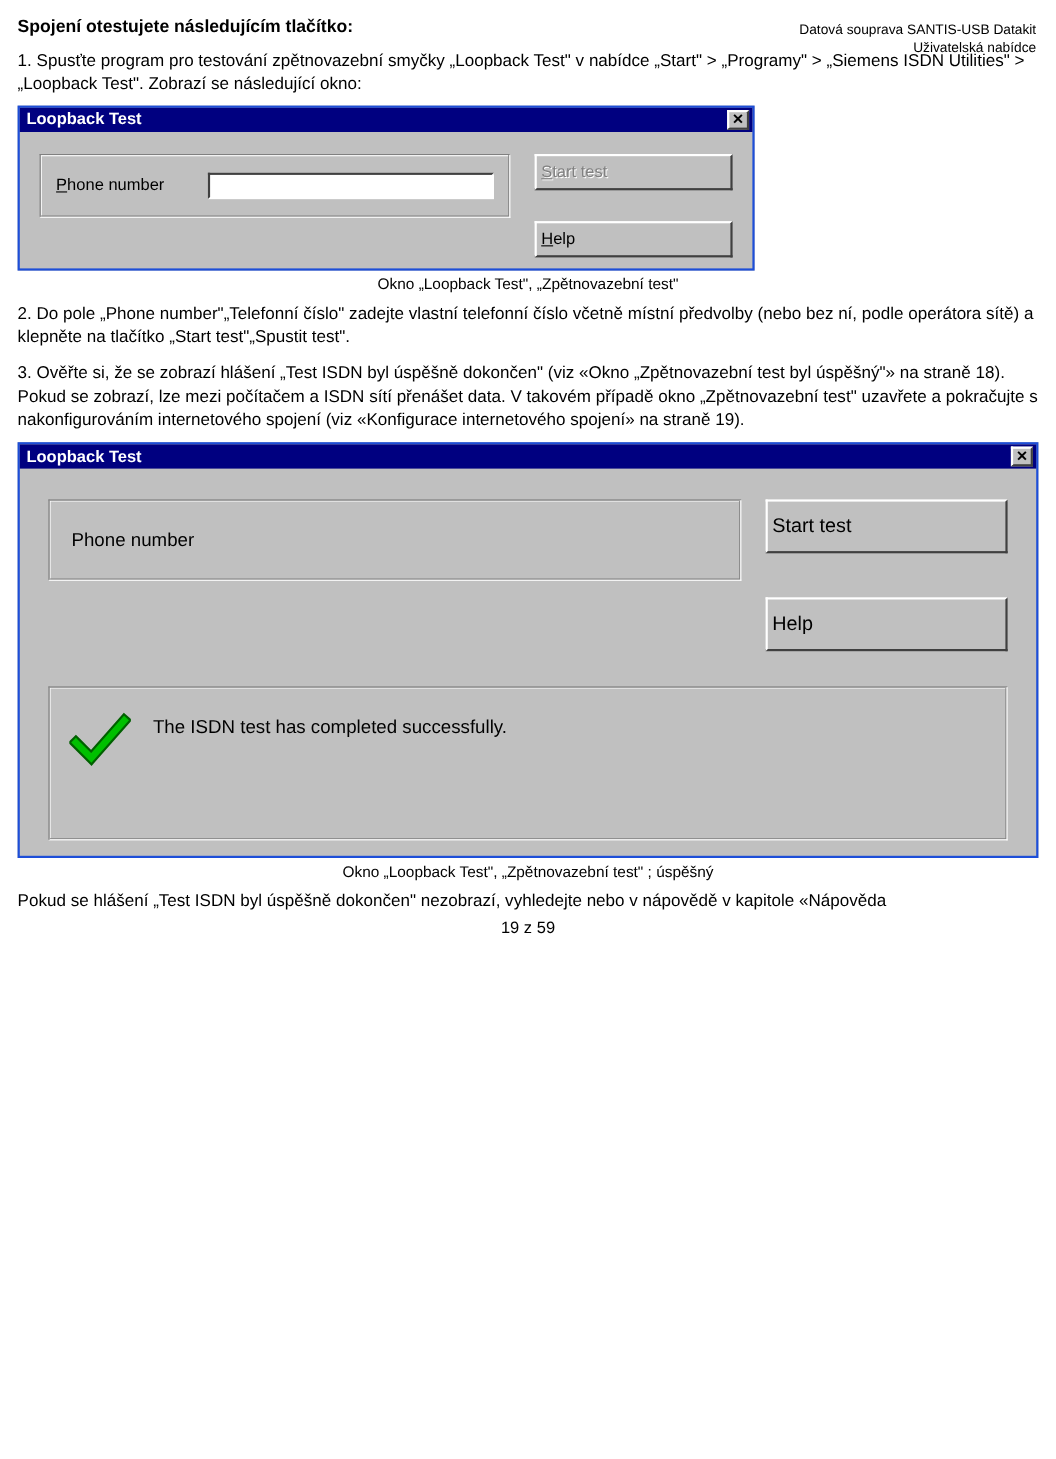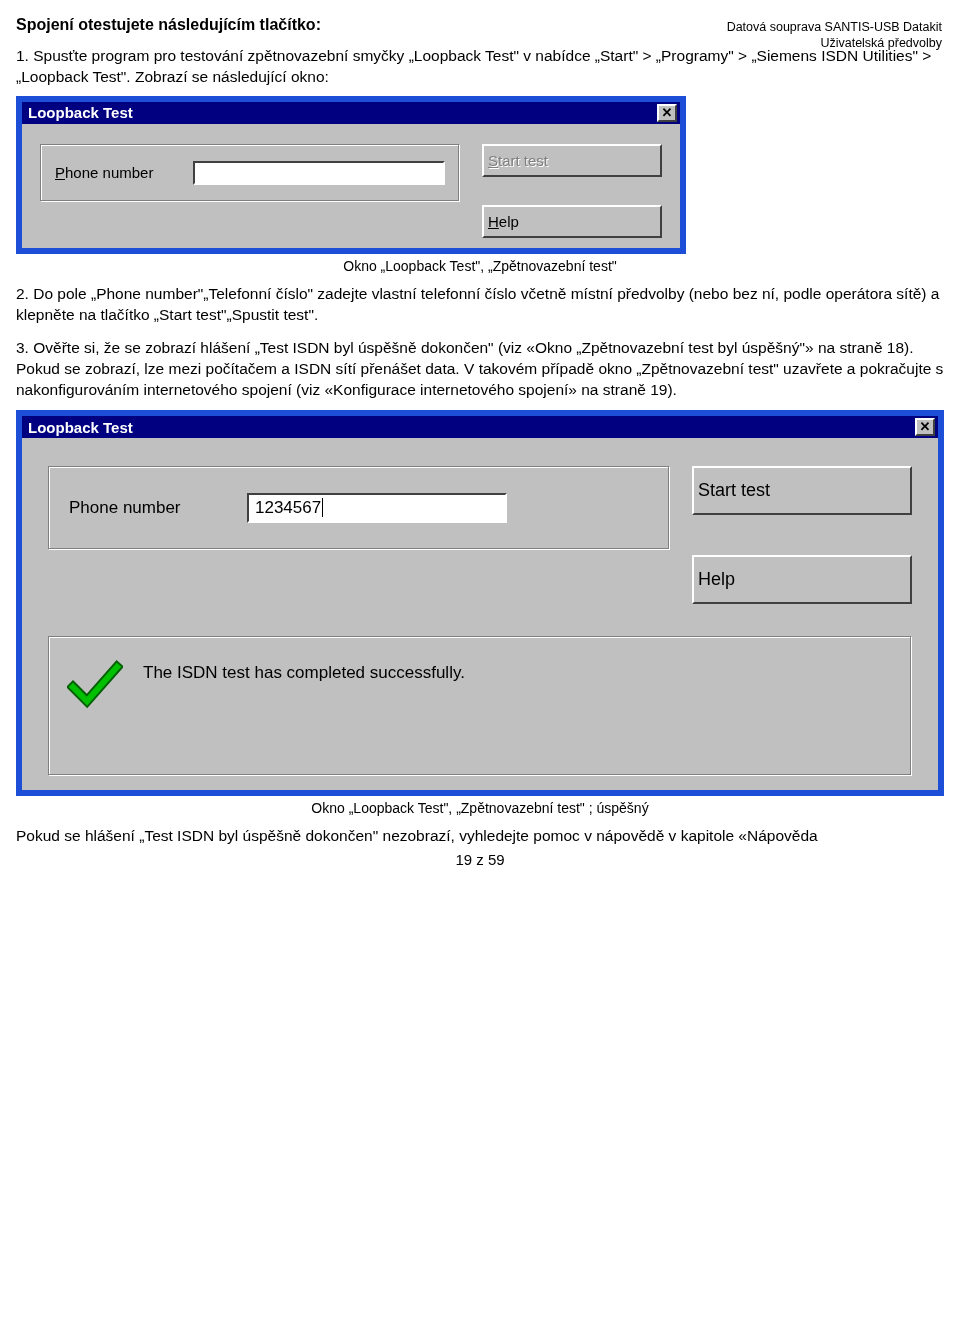--- a/index.html
+++ b/index.html
@@ -33,21 +33,21 @@
   .figure-wrap {
     margin: 8px 0 4px 0;
   }
   .figure-caption {
     text-align: center;
     font-size: 14px;
     margin: 4px 0 10px 0;
   }
   
   .win-frame {
-    border: 6px solid #1d4ed8;
+    border: 2px solid #1d4ed8;
     background: #c0c0c0;
     width: 100%;
   }
   .win-frame-narrow { width: 670px; }
   .win-titlebar {
     background: #000080;
     color: #fff;
     display: flex;
     align-items: center;
     justify-content: space-between;
@@ -150,21 +150,21 @@
     flex:0 0 56px;
   }
   .checkmark-icon svg { width:56px;height:56px; display:block; }
   .page-num { text-align:center; font-size:15px; margin-top:2px; }
 </style>
 </head>
 <body>
 
 <div class="header-right">
   <div>Datová souprava SANTIS-USB Datakit</div>
-  <div>Uživatelská předvolby</div>
+  <div>Uživatelská nabídce</div>
 </div>
 
 <div class="intro-bold">Spojení otestujete následujícím tlačítko:</div>
 
 <p class="para">1. Spusťte program pro testování zpětnovazební smyčky „Loopback Test" v nabídce „Start" &gt; „Programy" &gt; „Siemens ISDN Utilities" &gt; „Loopback Test". Zobrazí se následující okno:</p>
 
 <div class="figure-wrap">
   <div class="win-frame win-frame-narrow">
     <div class="win-titlebar">
       <span>Loopback Test</span>
@@ -208,21 +208,20 @@
       <div class="win-close">
         <span>✕</span>
       </div>
     </div>
     <div class="win-body win-body-tall">
       <div class="row-flex">
         <div class="col-left">
           <div class="groupbox" style="padding:26px 20px">
             <div class="field-row">
               <span class="field-label" style="min-width:160px;font-size:17px">Phone number</span>
-              <div class="sunken-input sunken-input-big" style="max-width:260px"><span>1234567</span><span style="border-left:1px solid #000;margin-left:1px"></span></div>
             </div>
           </div>
         </div>
         <div class="col-right-big">
           <div class="win-button win-button-big">Start test</div>
           <div class="win-button win-button-big">Help</div>
         </div>
       </div>
       <div class="status-area-big">
         <div class="status-groupbox-big">
@@ -233,15 +232,15 @@
             </svg>
           </div>
           <span style="font-size:17px;margin-top:6px">The ISDN test has completed successfully.</span>
         </div>
       </div>
     </div>
   </div>
 </div>
 <div class="figure-caption">Okno „Loopback Test", „Zpětnovazební test" ; úspěšný</div>
 
-<p class="para">Pokud se hlášení „Test ISDN byl úspěšně dokončen" nezobrazí, vyhledejte pomoc v nápovědě v kapitole «Nápověda</p>
+<p class="para">Pokud se hlášení „Test ISDN byl úspěšně dokončen" nezobrazí, vyhledejte nebo v nápovědě v kapitole «Nápověda</p>
 
 <div class="page-num">19 z 59</div>
 
 </body></html>

